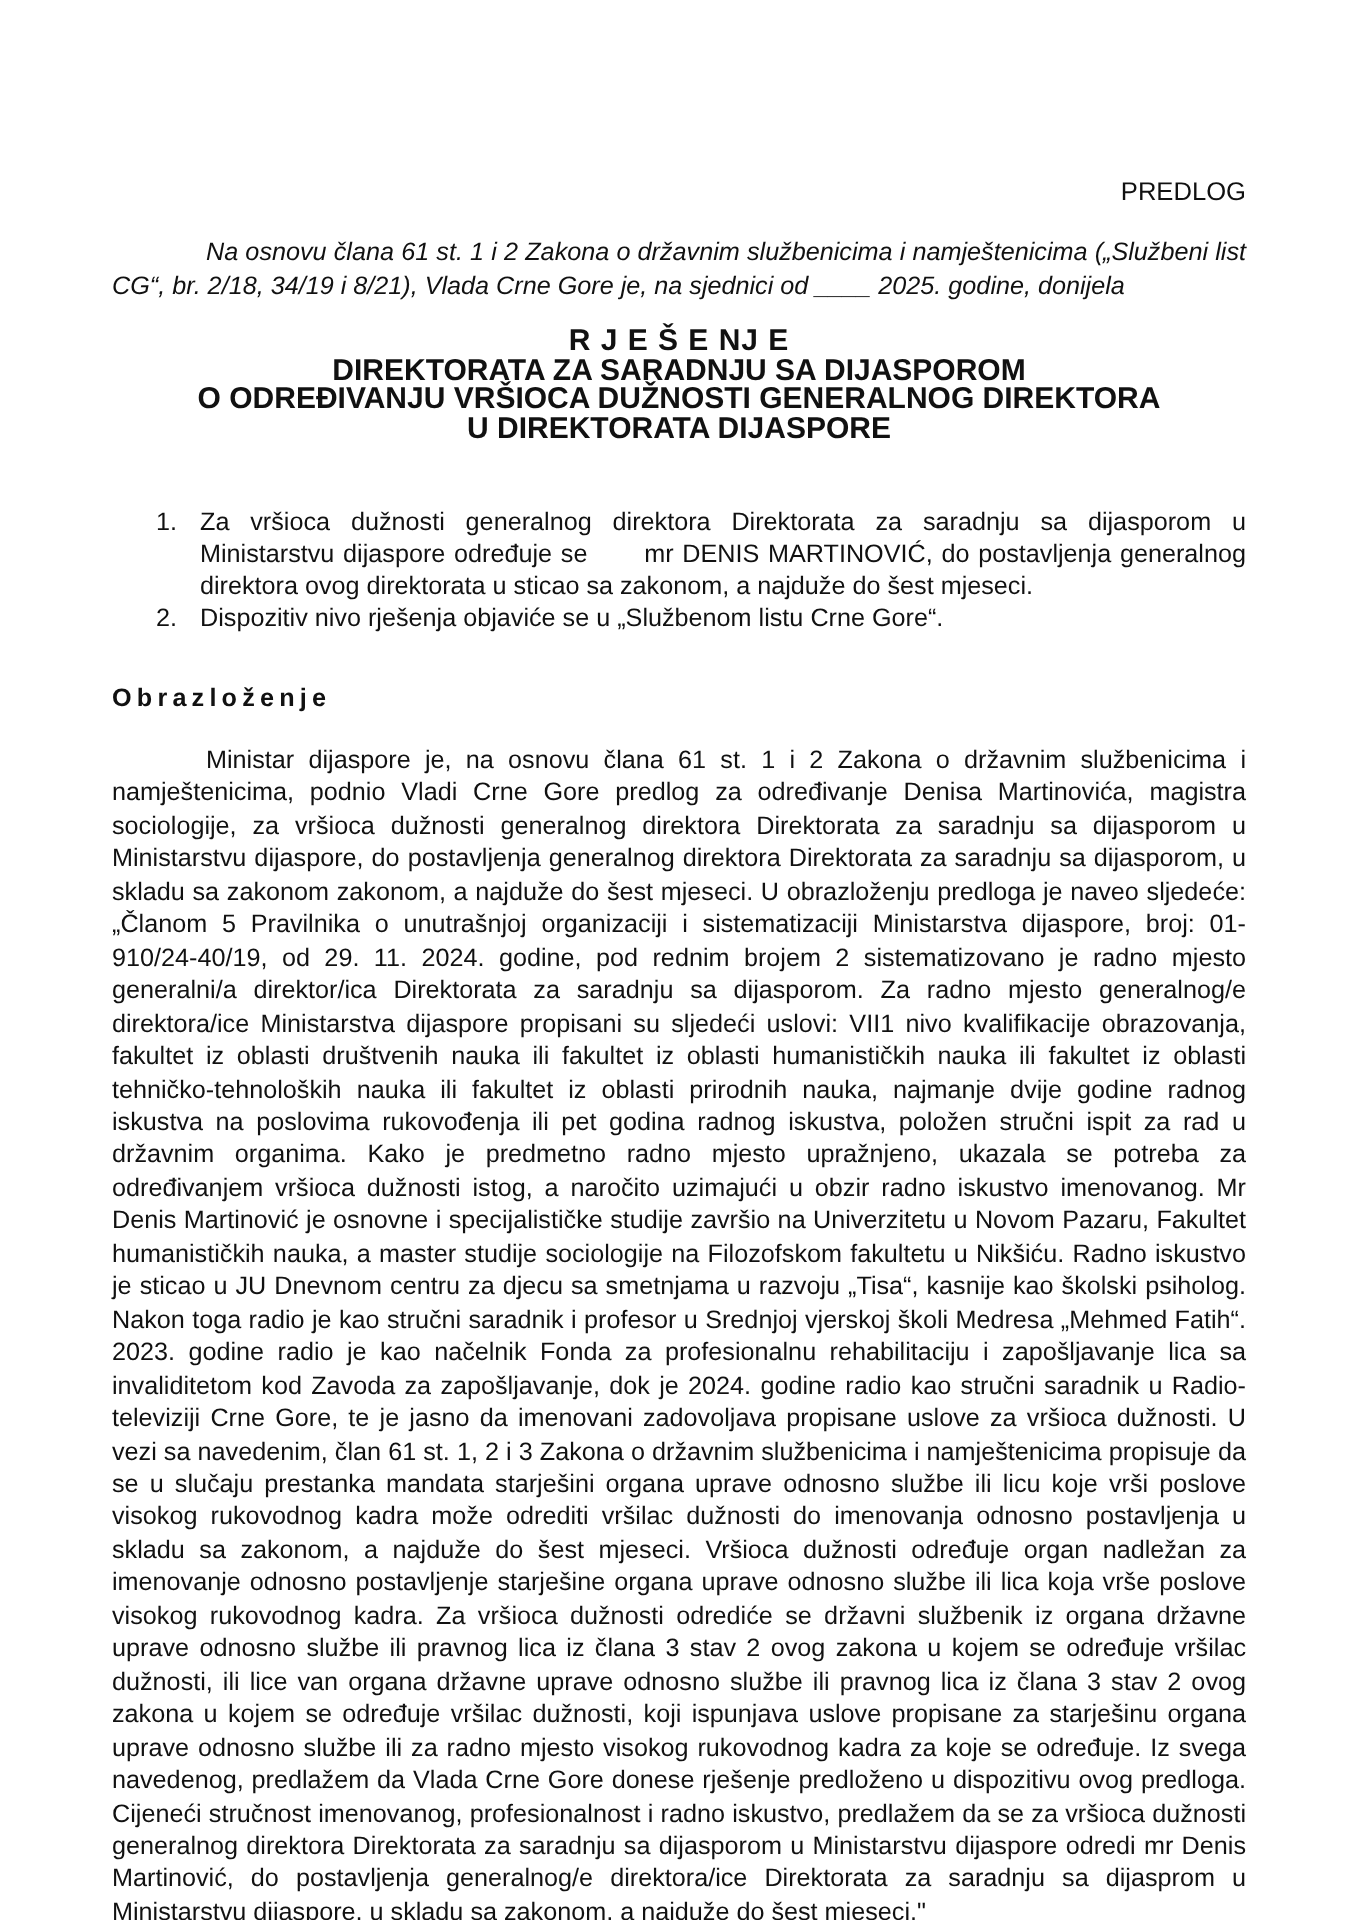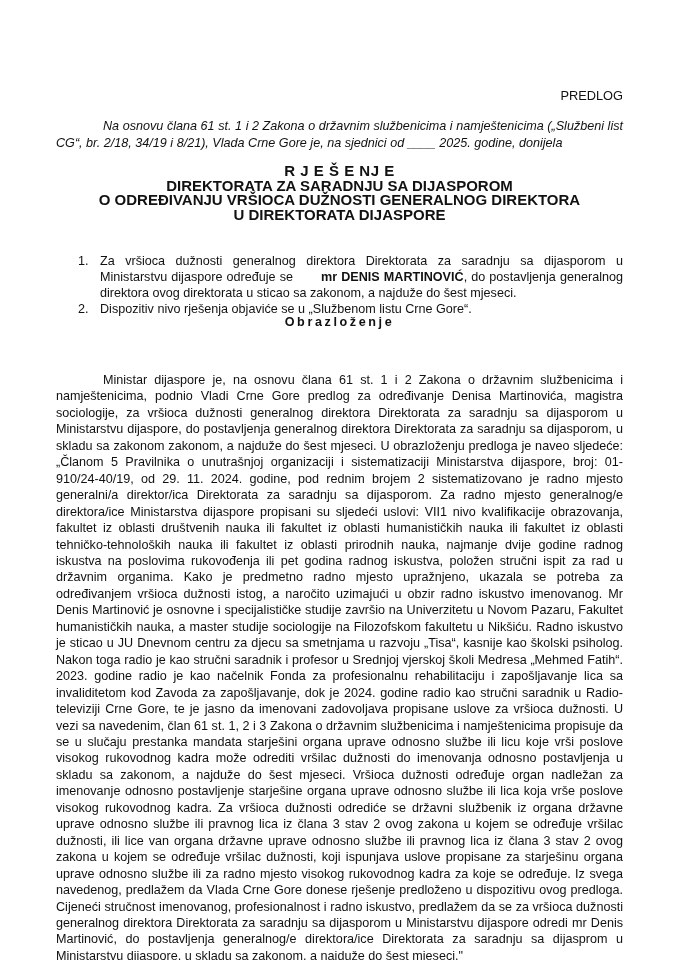--- a/index.html
+++ b/index.html
@@ -20,28 +20,28 @@
       font-weight: bold; line-height: 14.5px; font-size: 15px;
     }
     .title-block .spaced { letter-spacing: 0.5px; }
     .dispo {
       position: absolute; top: 253px; left: 14px; width: 553px; margin: 0; padding: 0;
       list-style: none; line-height: 16px;
     }
     .dispo li { position: relative; padding-left: 30px; text-align: justify; }
     .dispo li .num { position: absolute; left: 8px; top: 0; }
     .obrazlozenje-heading {
-      position: absolute; top: 315px; left: 0; width: 567px; text-align: center;
+      position: absolute; top: 342px; left: 0; width: 567px; 
       font-weight: bold; letter-spacing: 2.6px;
     }
     .body-text {
       position: absolute; top: 372px; left: 0; width: 567px; line-height: 16.45px;
       text-indent: 47px; text-align: justify;
     }
-    b { font-weight: bold; margin-left: 24px; }
+    b { font-weight: normal; margin-left: 24px; }
   </style>
 </head>
 <body>
 
 <div class="page">
   <div class="predlog">PREDLOG</div>
 
   <p class="intro" style="margin:0;font-style:italic;">Na osnovu člana 61 st. 1 i 2 Zakona o državnim službenicima i namještenicima („Službeni list CG“, br. 2/18, 34/19 i 8/21), Vlada Crne Gore je, na sjednici od ____ 2025. godine, donijela</p>
 
   <div class="title-block">

